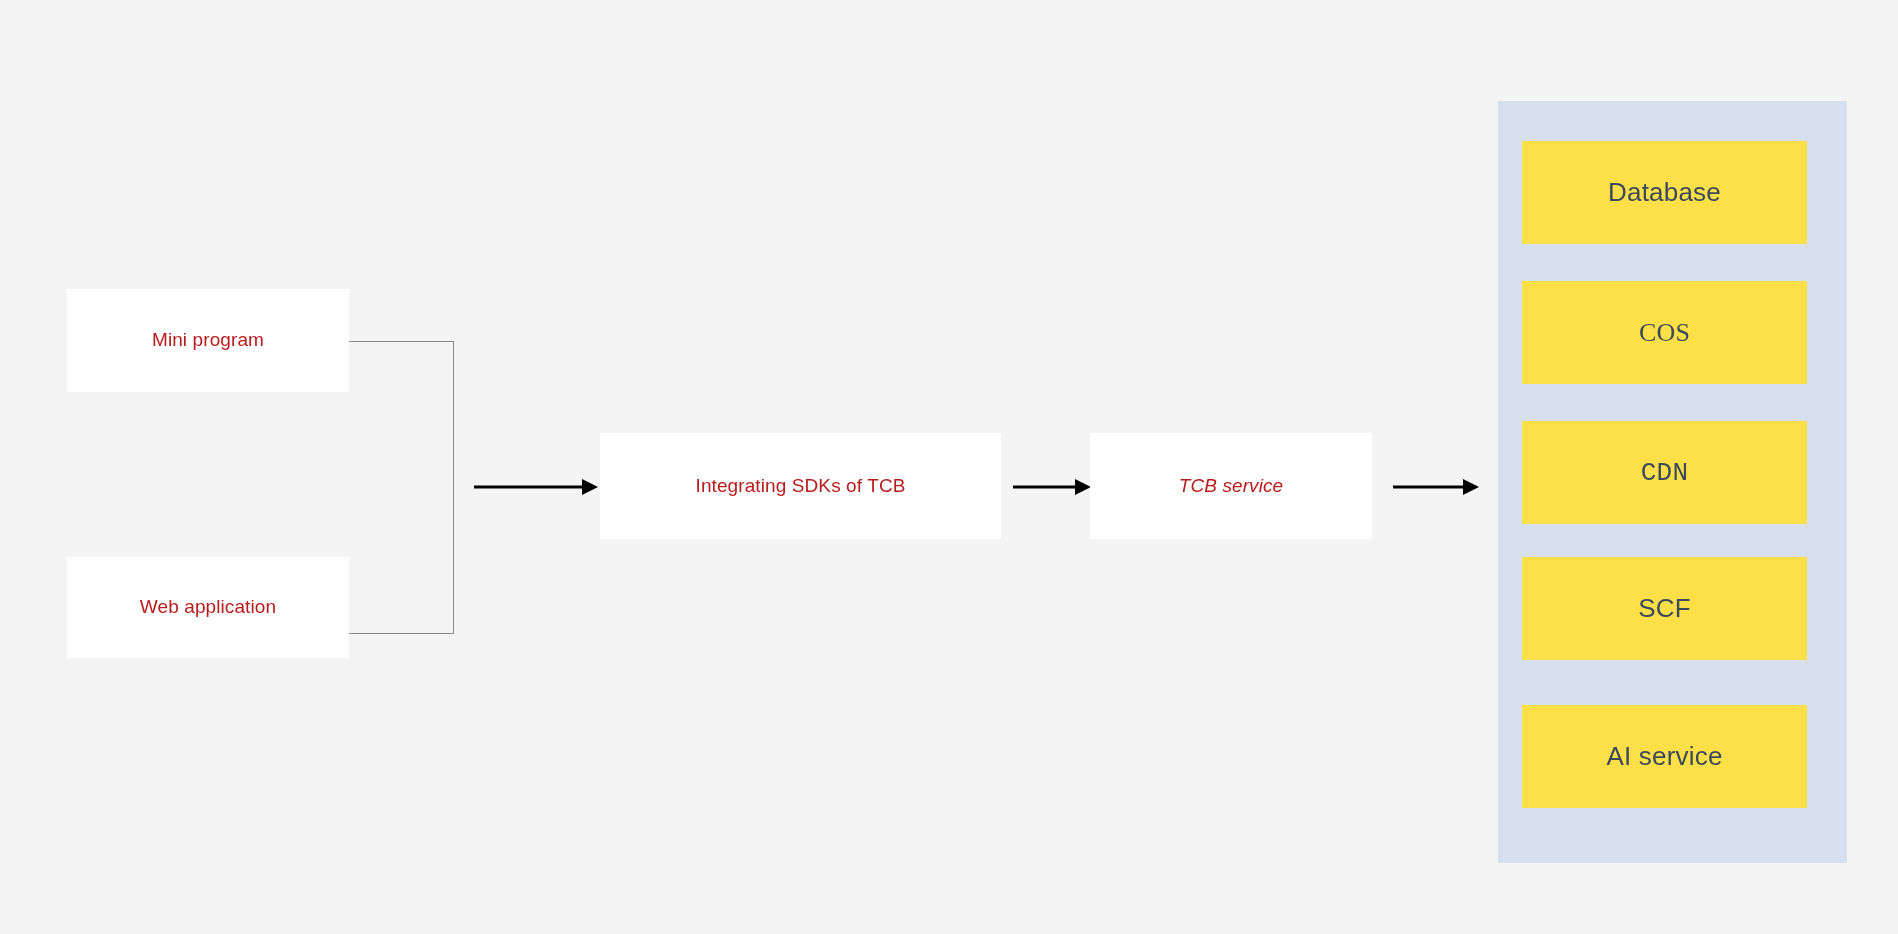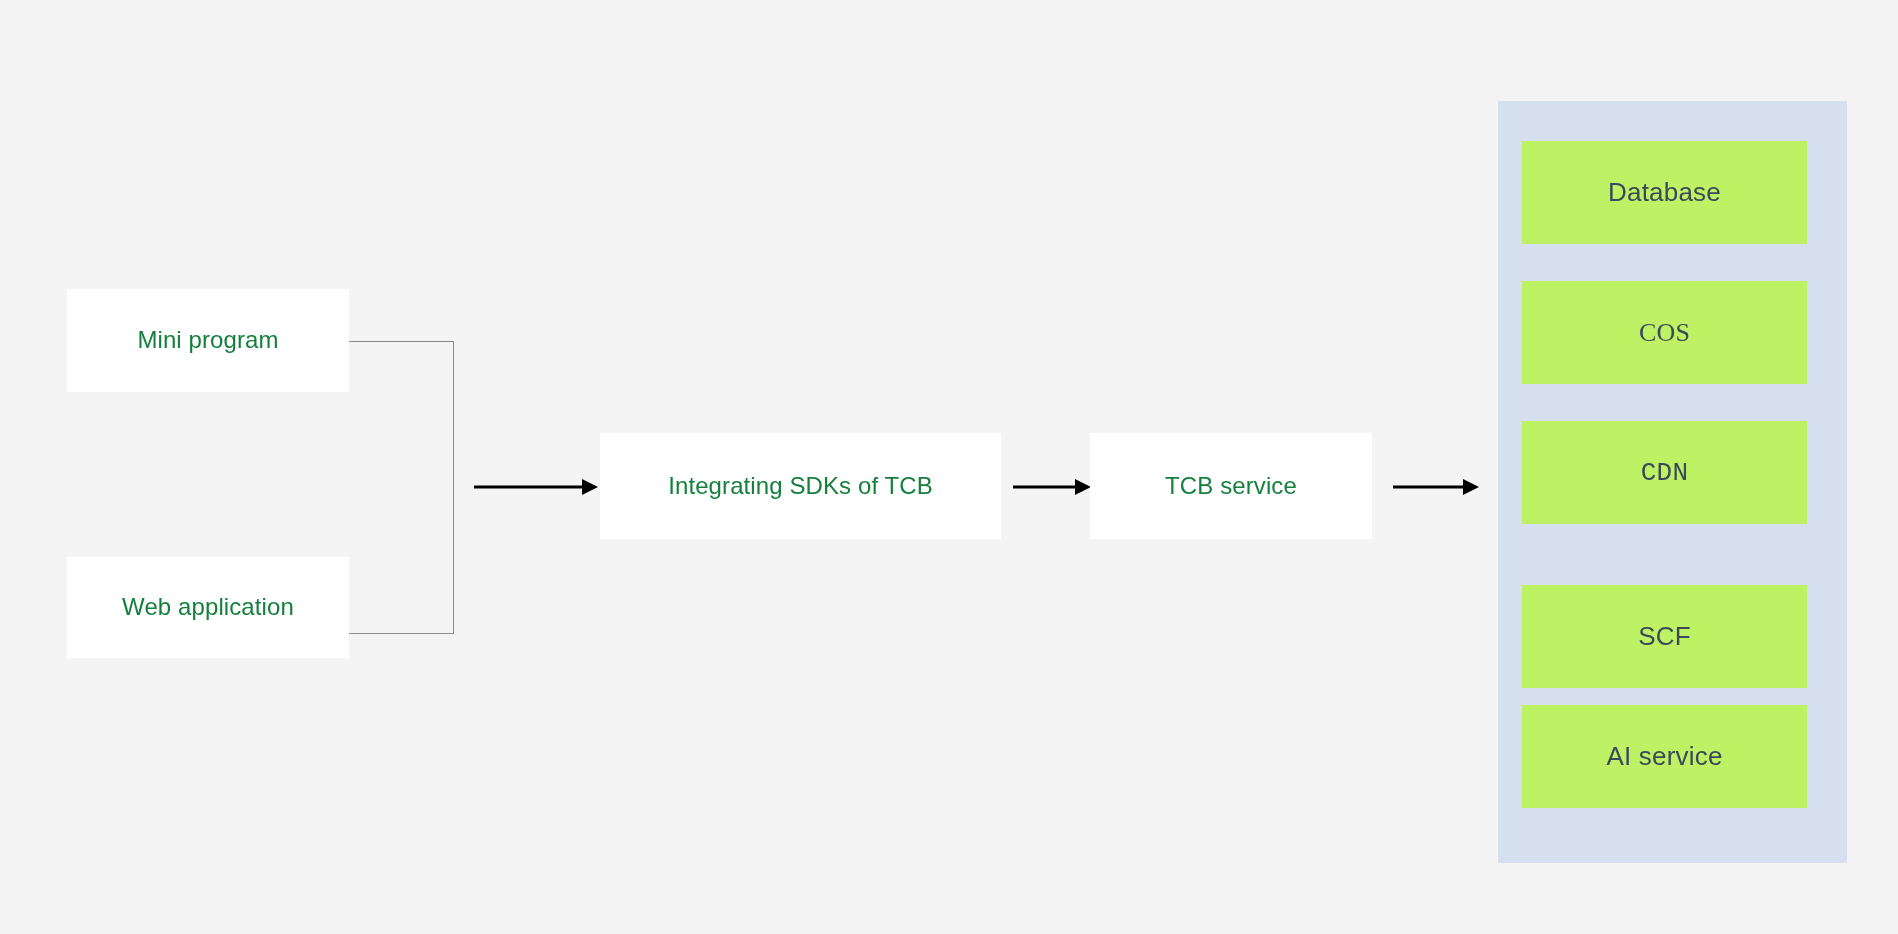--- a/index.html
+++ b/index.html
@@ -20,31 +20,31 @@
     background: #f4f4f4;
   }
 
   
   .node-box {
     position: absolute;
     background: #ffffff;
     display: flex;
     align-items: center;
     justify-content: center;
-    color: #15803d;
-    font-size: 24px;
+    color: #b91c1c;
+    font-size: 19px;
     line-height: 1.2;
     letter-spacing: 0.1px;
     white-space: nowrap;
   }
 
   #box-mini      { left: 67px;   top: 289px; width: 282px; height: 103px; }
   #box-web       { left: 67px;   top: 557px; width: 282px; height: 101px; text-align: center; }
   #box-sdk       { left: 600px;  top: 433px; width: 401px; height: 106px; }
-  #box-tcbsvc    { left: 1090px; top: 433px; width: 282px; height: 106px; }
+  #box-tcbsvc    { left: 1090px; top: 433px; width: 282px; height: 106px; font-style: italic; }
 
   
   #bracket {
     position: absolute;
     left: 349px;
     top: 341px;
     width: 105px;
     height: 293px;
     border-top: 1.5px solid #8a8a8a;
     border-right: 1.5px solid #8a8a8a;
@@ -71,33 +71,33 @@
     top: 101px;
     width: 349px;
     height: 762px;
     background: #d5dfee;
   }
   .service-item {
     position: absolute;
     left: 24px;
     width: 285px;
     height: 103px;
-    background: #bef264;
+    background: #fde047;
     display: flex;
     align-items: center;
     justify-content: center;
     color: #3b4a5a;
     font-size: 26px;
     letter-spacing: 0.2px;
     white-space: nowrap;
   }
   .service-item.i0 { top: 40px;  }
   .service-item.i1 { top: 180px; font-family: Liberation Serif, serif; }
   .service-item.i2 { top: 320px; font-family: Liberation Mono, monospace; }
-  .service-item.i3 { top: 484px; }
+  .service-item.i3 { top: 456px; }
   .service-item.i4 { top: 604px; }
 </style>
 </head>
 <body>
 
 <div id="canvas">
 
   <div class="node-box" id="box-mini">
     <span>Mini program</span>
   </div>

